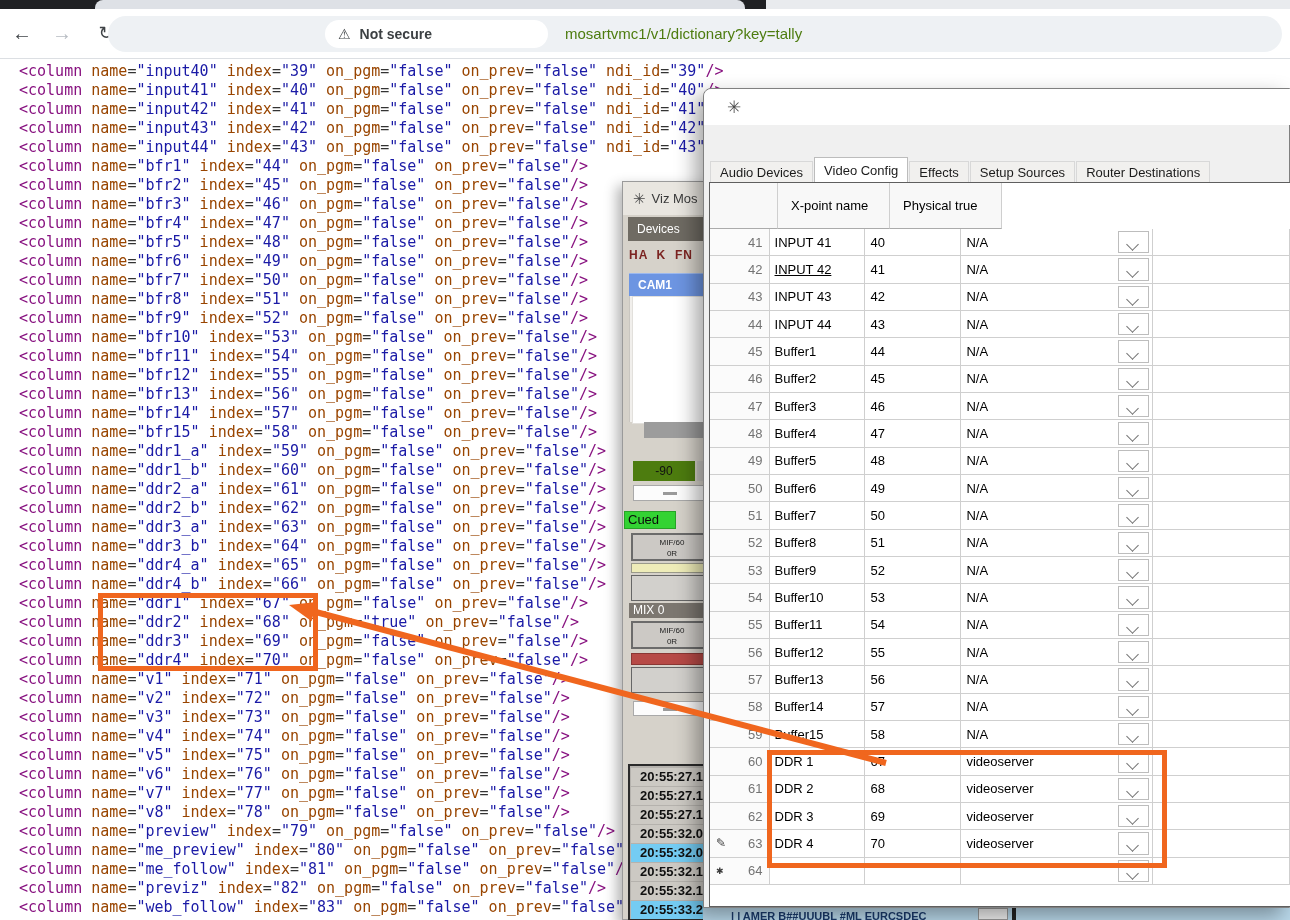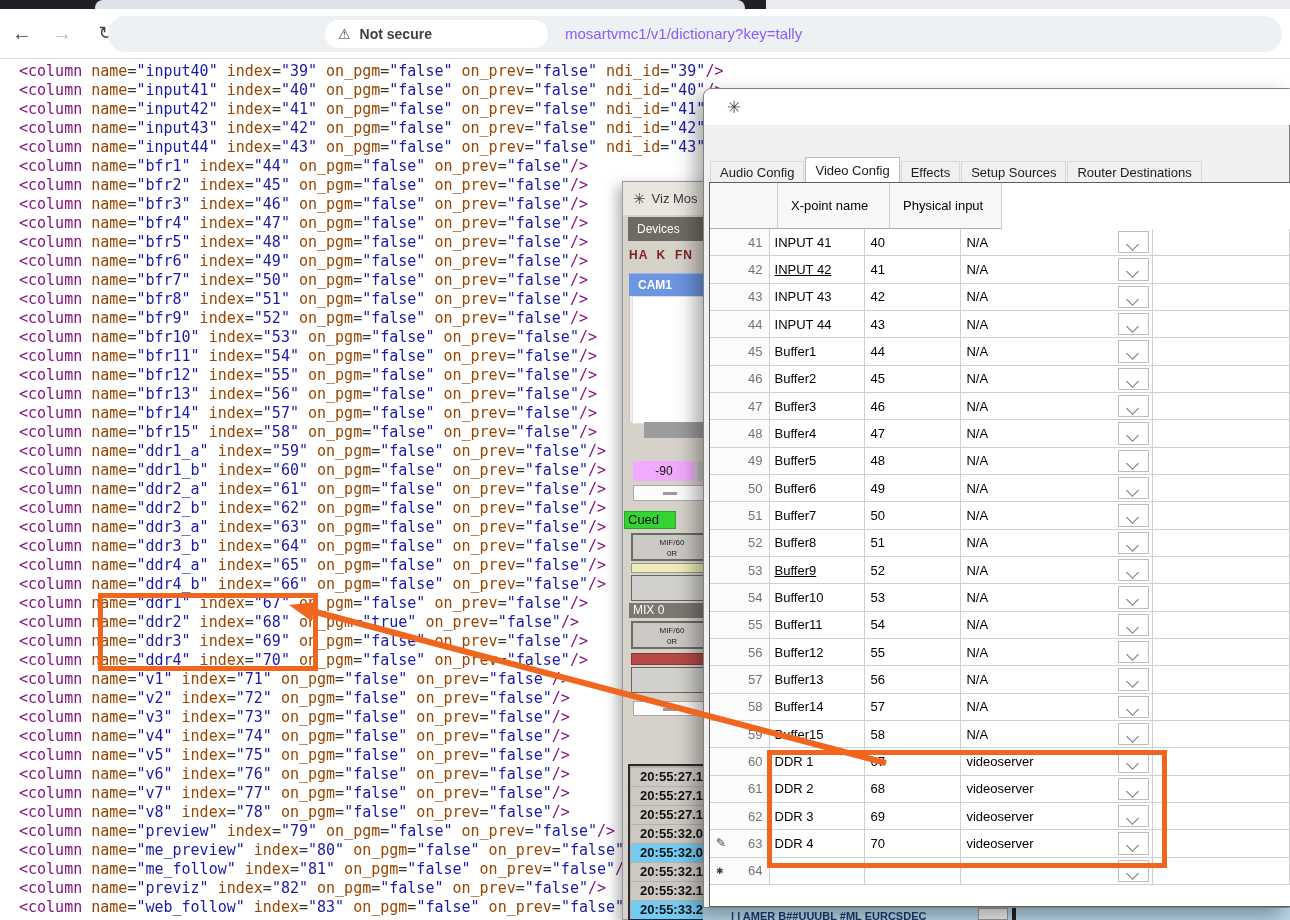--- a/index.html
+++ b/index.html
@@ -12,21 +12,21 @@
   .tabbar .seg1{left:95px;top:0;width:650px;height:9px;background:#dee1e6;border-radius:8px 8px 0 0}
   .tabbar .seg2{left:766px;top:0;width:524px;height:9px;background:#e9ebee}
   .toolbar{left:0;top:9px;width:1290px;height:49px;background:#fff;border-bottom:1px solid #dcdfe3;z-index:1}
   .navbtn{top:10px;width:28px;height:28px;font-size:20px;line-height:28px;text-align:center;color:#3f4347;cursor:pointer}
   .navbtn.fwd{color:#b6bbc1}
   .omnibox{left:108px;top:7px;width:1174px;height:36px;background:#eef1f4;border-radius:18px}
   .secchip{left:217px;top:4px;width:223px;height:28px;background:#fff;border-radius:14px;
            display:flex;align-items:center;padding-left:13px;box-sizing:border-box}
   .secchip .w{font-size:14px;color:#3c4043;margin-right:9px}
   .secchip .t{font-size:14px;color:#3c4043;font-weight:bold}
-  .urltxt{left:457px;top:0;height:32px;line-height:36px;font-size:15px;color:#8b5cf6}
+  .urltxt{left:457px;top:0;height:32px;line-height:36px;font-size:15px;color:#4d7c0f}
 
   
   #xml-lines{left:0;top:62px;z-index:1}
   .xml-line{height:19px;line-height:19px;white-space:pre;padding-left:19px;
             font-family:"DejaVu Sans Mono",monospace;font-size:15px}
   .xt{color:#881280}.xa{color:#994500}.xe{color:#333}.xv{color:#1a1aa6}
 
   
   .vizwin{left:622px;top:181px;width:96px;height:739px;background:#d6d2ca;z-index:2;
           border:1px solid #9a9a9a;box-sizing:border-box;box-shadow:-5px 5px 12px rgba(0,0,0,.3)}
@@ -36,21 +36,21 @@
   .vizwin .vtitle .tt{font-size:13px;color:#3a3a3a}
   .devbar{left:5px;top:35px;width:95px;height:24px;background:#6f6b63;color:#fff;font-size:12px;
           line-height:24px;padding-left:9px;box-sizing:border-box}
   .shortcuts{left:6px;top:62px;width:88px;height:22px;color:#7b2320;font-size:12px;font-weight:bold;
              line-height:22px;letter-spacing:1px;white-space:pre}
   .camtab{left:6px;top:91px;width:90px;height:23px;background:#6d95e2;border-top:1px solid #9db9ee;
           color:#fff;font-weight:bold;font-size:12px;line-height:23px;padding-left:9px;box-sizing:border-box}
   .meterpanel{left:6px;top:114px;width:90px;height:126px;background:#f1efec;border-left:1px solid #c9c6c0}
   .meterpanel .col{position:absolute;left:2px;top:0;width:70px;height:126px;background:#fff;border:1px solid #e2e0dc}
   .grayblock{left:21px;top:240px;width:71px;height:16px;background:#9c9c9c}
-  .mlabel{left:10px;top:279px;width:62px;height:20px;background:#f0abfc;color:#111;font-size:12px;
+  .mlabel{left:10px;top:279px;width:62px;height:20px;background:#4d7c0f;color:#111;font-size:12px;
           text-align:center;line-height:20px}
   .mlabel2{left:74px;top:279px;width:22px;height:20px;background:#c8c6c2}
   .slider{left:10px;top:303px;width:74px;height:16px;background:#fcfcfc;border:1px solid #a9a9a9;box-sizing:border-box}
   .slider .dash{position:absolute;left:50%;top:6px;width:14px;height:3px;background:#9a9a9a;margin-left:-7px}
   .slider.s2{top:519px;height:15px}
   .cued{left:1px;top:329px;width:52px;height:18px;background:#33d333;border:1px solid #27a327;
         color:#0b0b0b;font-size:13px;line-height:16px;padding-left:3px;box-sizing:border-box}
   .tbtn{left:8px;top:351px;width:82px;height:28px;background:#ccc9c5;border:2px solid #6b6b6b;box-sizing:border-box;
         text-align:center;font-size:8px;line-height:11px;color:#222;padding-top:2px}
   .tbtn.b2{top:439px}
@@ -220,26 +220,26 @@
       <div class="logrow">20:55:32.1</div>
       <div class="logrow">20:55:32.1</div>
       <div class="logrow sel">20:55:33.2</div>
     </div>
 </div>
 
 <div class="abs avwin">
   <div class="abs avtitle">
     <span class="ic">✳</span>
   </div>
-  <div class="abs tabstrip" id="av-tabs"><span class="tab">Audio Config</span><span class="tab active">Video Config</span><span class="tab">Effects</span><span class="tab">Setup Sources</span><span class="tab">Router Destinations</span></div>
+  <div class="abs tabstrip" id="av-tabs"><span class="tab">Audio Devices</span><span class="tab active">Video Config</span><span class="tab">Effects</span><span class="tab">Setup Sources</span><span class="tab">Router Destinations</span></div>
   <div class="abs gridbox">
     <div class="ghead" id="grid-head">
         <div class="gh" style="width: 68px;"></div>
         <div class="gh" style="width: 112px;">X-point name</div>
-        <div class="gh" style="width: 112px;">Physical input</div>
+        <div class="gh" style="width: 112px;">Physical true</div>
       </div>
     <div id="grid-rows">
         <div class="grow">
           <div class="gc rowhdr" style="width: 68px;">41</div>
           <div class="gc" style="width: 112px;">INPUT 41</div>
           <div class="gc" style="width: 112px;">40</div>
           <div class="gc" style="width: 225px;">N/A<span class="combo">
               <span class="chev"></span>
             </span></div>
           <div class="gc" style="width: 160px;"></div>
@@ -338,21 +338,21 @@
           <div class="gc rowhdr" style="width: 68px;">52</div>
           <div class="gc" style="width: 112px;">Buffer8</div>
           <div class="gc" style="width: 112px;">51</div>
           <div class="gc" style="width: 225px;">N/A<span class="combo">
               <span class="chev"></span>
             </span></div>
           <div class="gc" style="width: 160px;"></div>
         </div>
         <div class="grow">
           <div class="gc rowhdr" style="width: 68px;">53</div>
-          <div class="gc" style="width: 112px; text-decoration: underline;">Buffer9</div>
+          <div class="gc" style="width: 112px;">Buffer9</div>
           <div class="gc" style="width: 112px;">52</div>
           <div class="gc" style="width: 225px;">N/A<span class="combo">
               <span class="chev"></span>
             </span></div>
           <div class="gc" style="width: 160px;"></div>
         </div>
         <div class="grow">
           <div class="gc rowhdr" style="width: 68px;">54</div>
           <div class="gc" style="width: 112px; text-align: right;">Buffer10</div>
           <div class="gc" style="width: 112px;">53</div>

